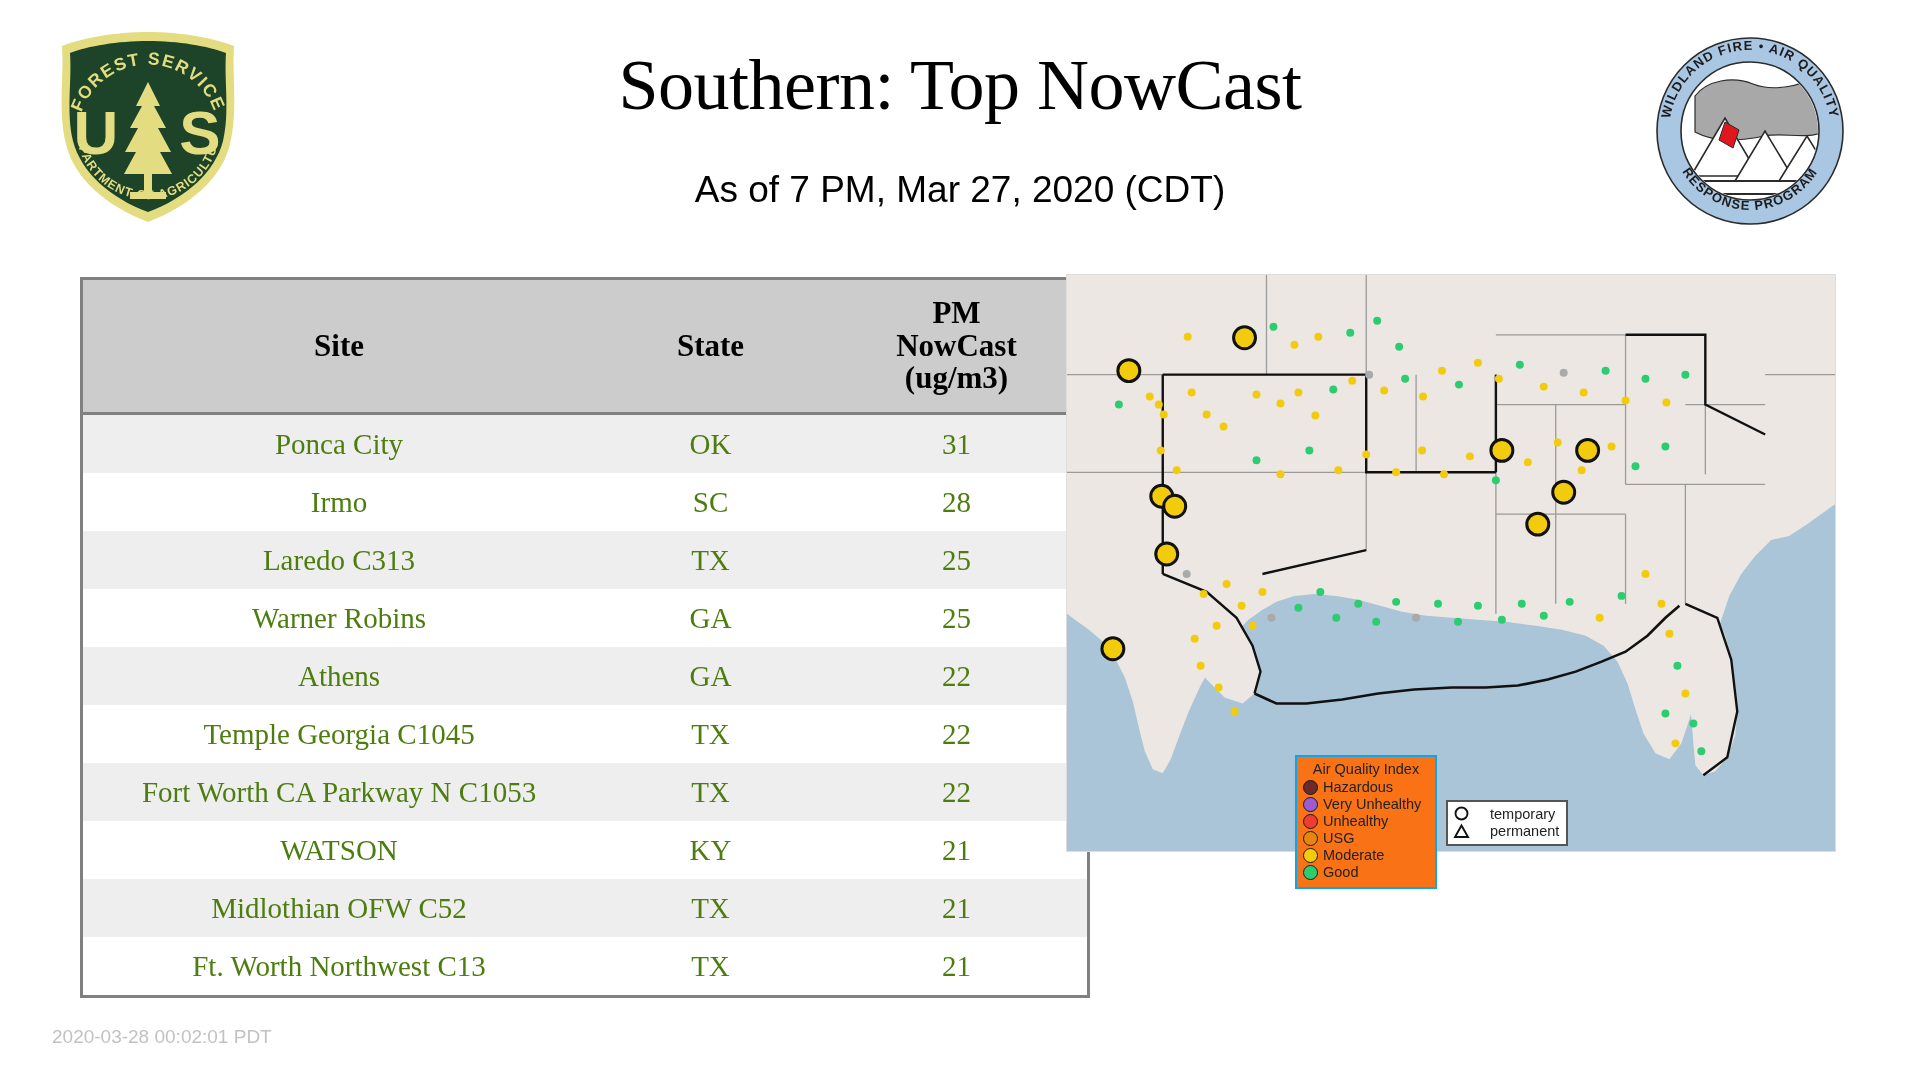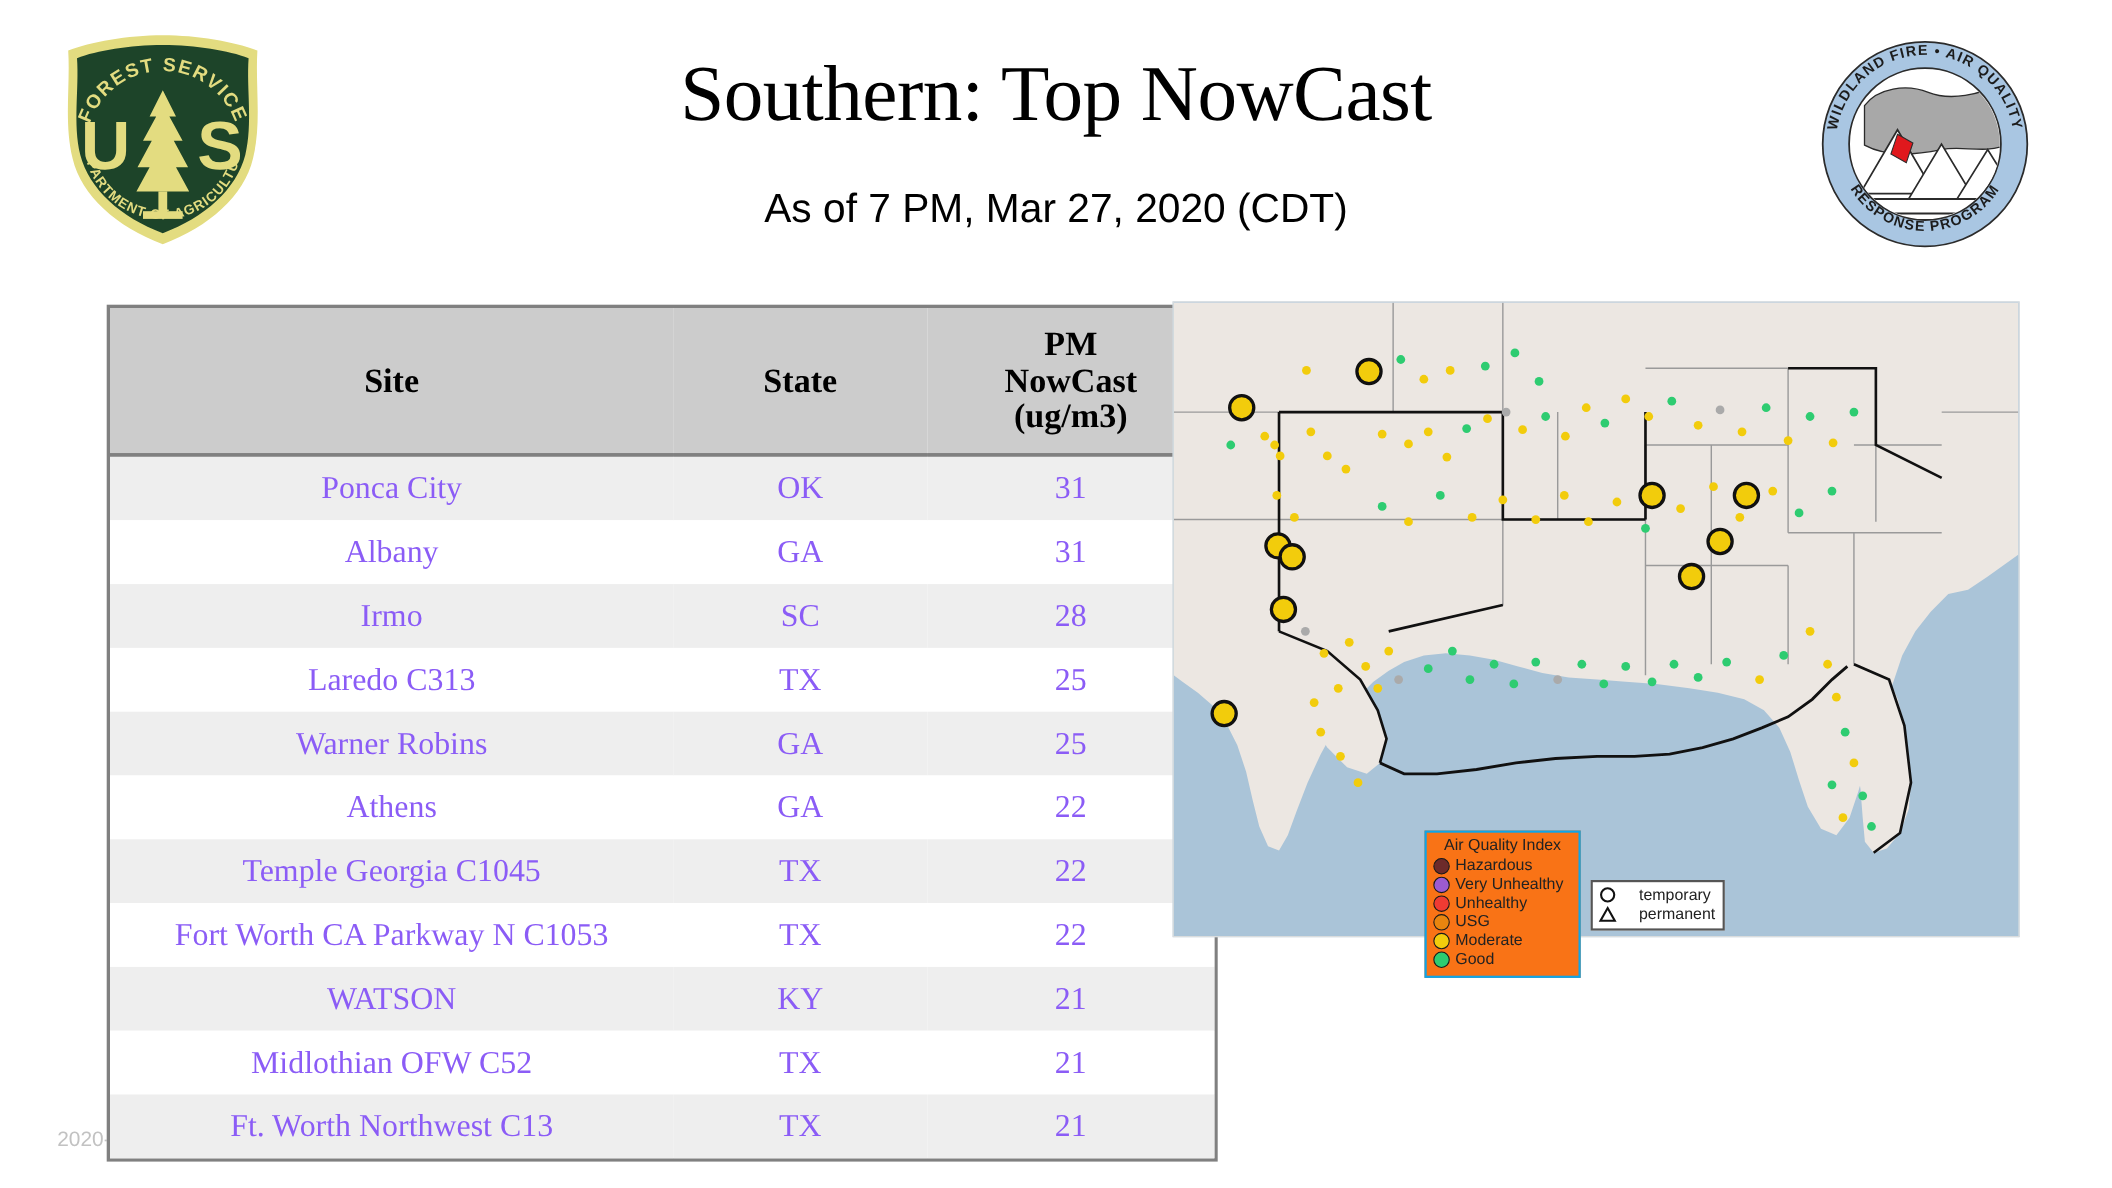--- a/index.html
+++ b/index.html
@@ -28,21 +28,21 @@
   }
 
   
   #usfs-logo{position:absolute;left:48px;top:26px;width:200px;height:200px;}
 
   
   #wfaqrp-logo{position:absolute;left:1655px;top:36px;width:190px;height:190px;}
 
   
   #data-table-wrap{
-    position:absolute; left:97px; top:277px;
+    position:absolute; left:80px; top:277px;
     width:1010px;
     border:3px solid #808080;
     background:#ffffff;
     box-sizing:border-box;
   }
   table#nowcast-table{
     border-collapse:collapse; width:100%;
     font-family:"Liberation Serif","DejaVu Serif",serif;
   }
   table#nowcast-table thead th{
@@ -53,21 +53,21 @@
     text-align:center;
     padding:10px 4px;
     border-bottom:3px solid #808080;
     line-height:1.06;
     height:112px;
     vertical-align:middle;
   }
   table#nowcast-table tbody td{
     font-size:29px;
     text-align:center;
-    color:#8b5cf6;
+    color:#4d7c0f;
     padding:0;
     height:58px;
     line-height:58px;
     vertical-align:middle;
     font-weight:400;
   }
   table#nowcast-table tbody tr:nth-child(odd){background:#eeeeee;}
   table#nowcast-table tbody tr:nth-child(even){background:#ffffff;}
   .col-site{width:51%;}
   .col-state{width:23%;}
@@ -197,25 +197,20 @@
             <div>PM</div>
             <div>NowCast</div>
             <div>(ug/m3)</div>
           </th>
       </tr>
     </thead>
     <tbody id="table-body">
         <tr>
           <td>Ponca City</td>
           <td>OK</td>
-          <td>31</td>
-        </tr>
-        <tr>
-          <td>Albany</td>
-          <td>GA</td>
           <td>31</td>
         </tr>
         <tr>
           <td>Irmo</td>
           <td>SC</td>
           <td>28</td>
         </tr>
         <tr>
           <td>Laredo C313</td>
           <td>TX</td>

